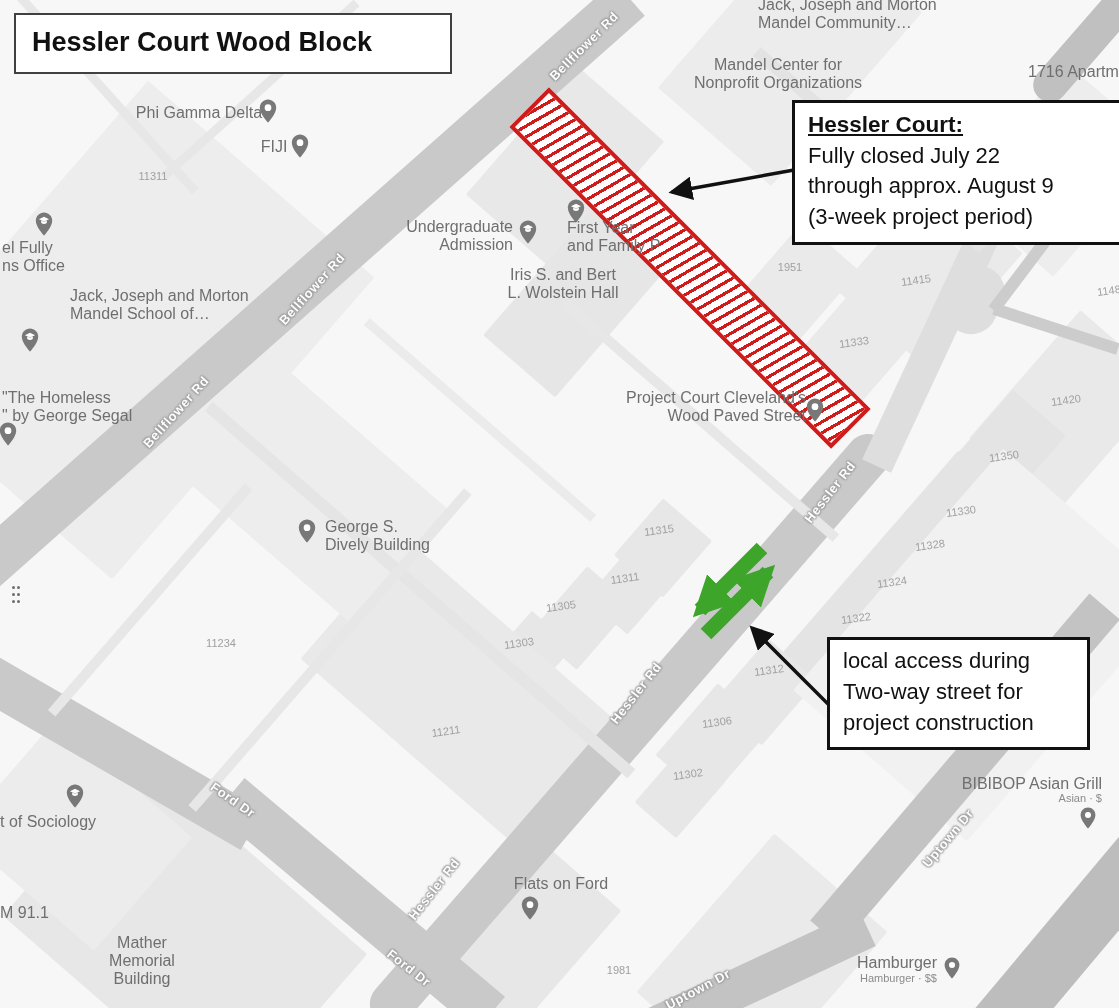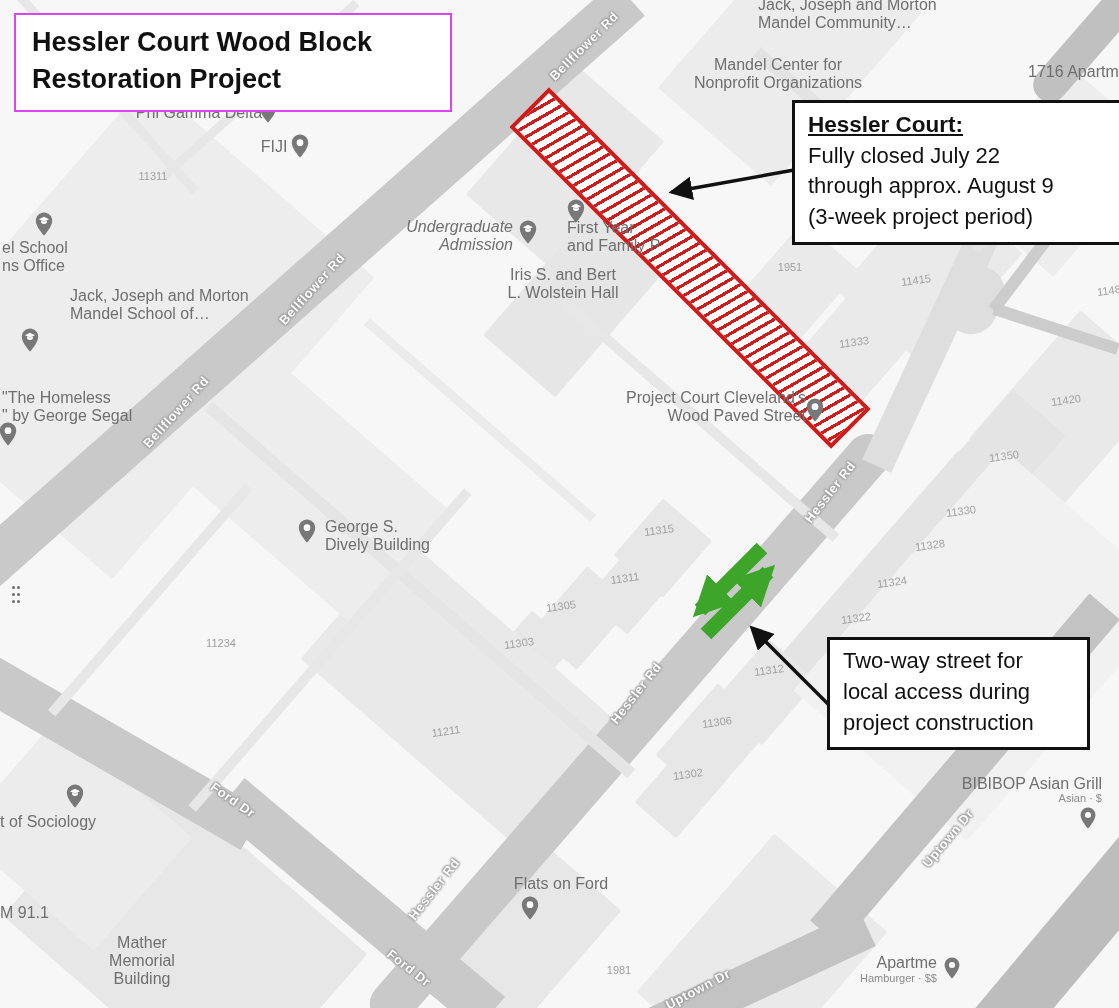--- a/index.html
+++ b/index.html
@@ -14,21 +14,21 @@
     border:4px solid #d01b1b;box-sizing:border-box;z-index:6;}
   .street-label{position:absolute;z-index:8;font-size:13px;font-weight:700;color:#fdfdfd;
     letter-spacing:.6px;white-space:nowrap;
     text-shadow:0 1px 2px #9b9b9b,0 -1px 2px #9b9b9b,1px 0 2px #9b9b9b,-1px 0 2px #9b9b9b;}
   .place-label{position:absolute;z-index:9;font-size:16px;color:#6f6f6f;line-height:1.12;white-space:nowrap;}
   .place-label.small{font-size:11px;color:#8b8b8b;}
   .addr{position:absolute;z-index:8;font-size:11px;color:#a0a0a0;white-space:nowrap;}
   .pin{position:absolute;z-index:10;}
   svg#arrows{position:absolute;left:0;top:0;z-index:12;pointer-events:none;}
   .box{position:absolute;background:#fff;box-sizing:border-box;z-index:15;color:#111;}
-  #title-box{left:14px;top:13px;width:438px;border:2px solid #d946ef;padding:9px 16px 11px;
+  #title-box{left:14px;top:13px;width:438px;border:2px solid #404040;padding:9px 16px 11px;
     font-size:27px;font-weight:700;line-height:1.38;}
   .callout{border:3px solid #111;padding:6px 13px 9px;font-size:22px;line-height:1.4;}
   .callout .head{font-weight:700;text-decoration:underline;font-size:22.5px;}
   #callout-court{left:792px;top:100px;width:352px;}
   #callout-road{left:827px;top:637px;width:263px;}
   .transit-dots{position:absolute;left:12px;top:586px;width:8px;height:20px;z-index:7;}
   .transit-dots i{position:absolute;width:3px;height:3px;border-radius:50%;background:#6d6d6d;}
 </style>
 </head>
 <body>
@@ -132,21 +132,21 @@
           <path d="M10 1C5.6 1 2.2 4.5 2.2 8.8c0 5.8 7.8 14.2 7.8 14.2s7.8-8.4 7.8-14.2C17.8 4.5 14.4 1 10 1z" fill="#787878"></path>
           <circle cx="10" cy="8.8" r="3.2" fill="#fff"></circle>
         </svg></div>
       <div class="place-label" style="text-align: center; left: 274px; top: 147px; transform: translate(-50%, -50%);">
         <div>FIJI</div>
       </div>
       <div class="pin" style="left: 300px; top: 146px; transform: translate(-50%, -50%); width: 21px; height: 25.2px;"><svg width="21" height="25.2" viewBox="0 0 20 24">
           <path d="M10 1C5.6 1 2.2 4.5 2.2 8.8c0 5.8 7.8 14.2 7.8 14.2s7.8-8.4 7.8-14.2C17.8 4.5 14.4 1 10 1z" fill="#787878"></path>
           <circle cx="10" cy="8.8" r="3.2" fill="#fff"></circle>
         </svg></div>
-      <div class="place-label" style="text-align: right; left: 513px; top: 236px; transform: translate(-100%, -50%); font-style: italic;">
+      <div class="place-label" style="text-align: right; left: 513px; top: 236px; transform: translate(-100%, -50%);">
         <div>Undergraduate</div>
         <div>Admission</div>
       </div>
       <div class="pin" style="left: 528px; top: 232px; transform: translate(-50%, -50%); width: 21px; height: 25.2px;"><svg width="21" height="25.2" viewBox="0 0 20 24">
           <path d="M10 1C5.6 1 2.2 4.5 2.2 8.8c0 5.8 7.8 14.2 7.8 14.2s7.8-8.4 7.8-14.2C17.8 4.5 14.4 1 10 1z" fill="#787878"></path>
           <path d="M10 5.2l4.8 2.2L10 9.6 5.2 7.4z" fill="#fff"></path>
           <path d="M7.3 8.7v1.8c0 .8 1.2 1.4 2.7 1.4s2.7-.6 2.7-1.4V8.7L10 9.9z" fill="#fff"></path>
         </svg></div>
       <div class="place-label" style="text-align: left; left: 567px; top: 237px; transform: translate(0px, -50%);">
         <div>First Year</div>
@@ -166,21 +166,21 @@
         <div>Nonprofit Organizations</div>
       </div>
       <div class="place-label" style="text-align: left; left: 758px; top: 14px; transform: translate(0px, -50%);">
         <div>Jack, Joseph and Morton</div>
         <div>Mandel Community…</div>
       </div>
       <div class="place-label" style="text-align: center; left: 1028px; top: 72px; transform: translate(0px, -50%);">
         <div>1716 Apartme</div>
       </div>
       <div class="place-label" style="text-align: left; left: 2px; top: 257px; transform: translate(0px, -50%);">
-        <div>el School</div>
+        <div>el Fully</div>
         <div>ns Office</div>
       </div>
       <div class="pin" style="left: 44px; top: 224px; transform: translate(-50%, -50%); width: 21px; height: 25.2px;"><svg width="21" height="25.2" viewBox="0 0 20 24">
           <path d="M10 1C5.6 1 2.2 4.5 2.2 8.8c0 5.8 7.8 14.2 7.8 14.2s7.8-8.4 7.8-14.2C17.8 4.5 14.4 1 10 1z" fill="#787878"></path>
           <path d="M10 5.2l4.8 2.2L10 9.6 5.2 7.4z" fill="#fff"></path>
           <path d="M7.3 8.7v1.8c0 .8 1.2 1.4 2.7 1.4s2.7-.6 2.7-1.4V8.7L10 9.9z" fill="#fff"></path>
         </svg></div>
       <div class="place-label" style="text-align: left; left: 70px; top: 305px; transform: translate(0px, -50%);">
         <div>Jack, Joseph and Morton</div>
         <div>Mandel School of…</div>
@@ -241,21 +241,21 @@
         <div>BIBIBOP Asian Grill</div>
       </div>
       <div class="place-label small" style="text-align: right; left: 1102px; top: 798px; transform: translate(-100%, -50%);">
         <div>Asian · $</div>
       </div>
       <div class="pin" style="left: 1088px; top: 818px; transform: translate(-50%, -50%); width: 19px; height: 22.8px;"><svg width="19" height="22.8" viewBox="0 0 20 24">
           <path d="M10 1C5.6 1 2.2 4.5 2.2 8.8c0 5.8 7.8 14.2 7.8 14.2s7.8-8.4 7.8-14.2C17.8 4.5 14.4 1 10 1z" fill="#787878"></path>
           <circle cx="10" cy="8.8" r="3.2" fill="#fff"></circle>
         </svg></div>
       <div class="place-label" style="text-align: right; left: 937px; top: 963px; transform: translate(-100%, -50%);">
-        <div>Apartme</div>
+        <div>Hamburger</div>
       </div>
       <div class="place-label small" style="text-align: right; left: 937px; top: 978px; transform: translate(-100%, -50%);">
         <div>Hamburger · $$</div>
       </div>
       <div class="pin" style="left: 952px; top: 968px; transform: translate(-50%, -50%); width: 19px; height: 22.8px;"><svg width="19" height="22.8" viewBox="0 0 20 24">
           <path d="M10 1C5.6 1 2.2 4.5 2.2 8.8c0 5.8 7.8 14.2 7.8 14.2s7.8-8.4 7.8-14.2C17.8 4.5 14.4 1 10 1z" fill="#787878"></path>
           <circle cx="10" cy="8.8" r="3.2" fill="#fff"></circle>
         </svg></div>
     </div>
 
@@ -269,28 +269,27 @@
       </marker>
     </defs>
     <line x1="794" y1="170" x2="672" y2="192" stroke="#111" stroke-width="3.4" marker-end="url(#mb)"></line>
     <line x1="830" y1="706" x2="752" y2="628" stroke="#111" stroke-width="3.4" marker-end="url(#mb)"></line>
     <line x1="706" y1="634" x2="768" y2="572" stroke="#3ea52b" stroke-width="15" marker-end="url(#mg)"></line>
     <line x1="762" y1="548" x2="700" y2="610" stroke="#3ea52b" stroke-width="15" marker-end="url(#mg)"></line>
   </svg>
 
   <div id="title-box" class="box">
     <div>Hessler Court Wood Block</div>
-    <div>Restoration Project</div>
   </div>
 
   <div id="callout-court" class="box callout">
     <div class="head">Hessler Court:</div>
     <div>Fully closed July 22</div>
     <div>through approx. August 9</div>
     <div>(3-week project period)</div>
   </div>
 
   <div id="callout-road" class="box callout">
+    <div>local access during</div>
     <div>Two-way street for</div>
-    <div>local access during</div>
     <div>project construction</div>
   </div>
 </div>
 
 </body></html>

